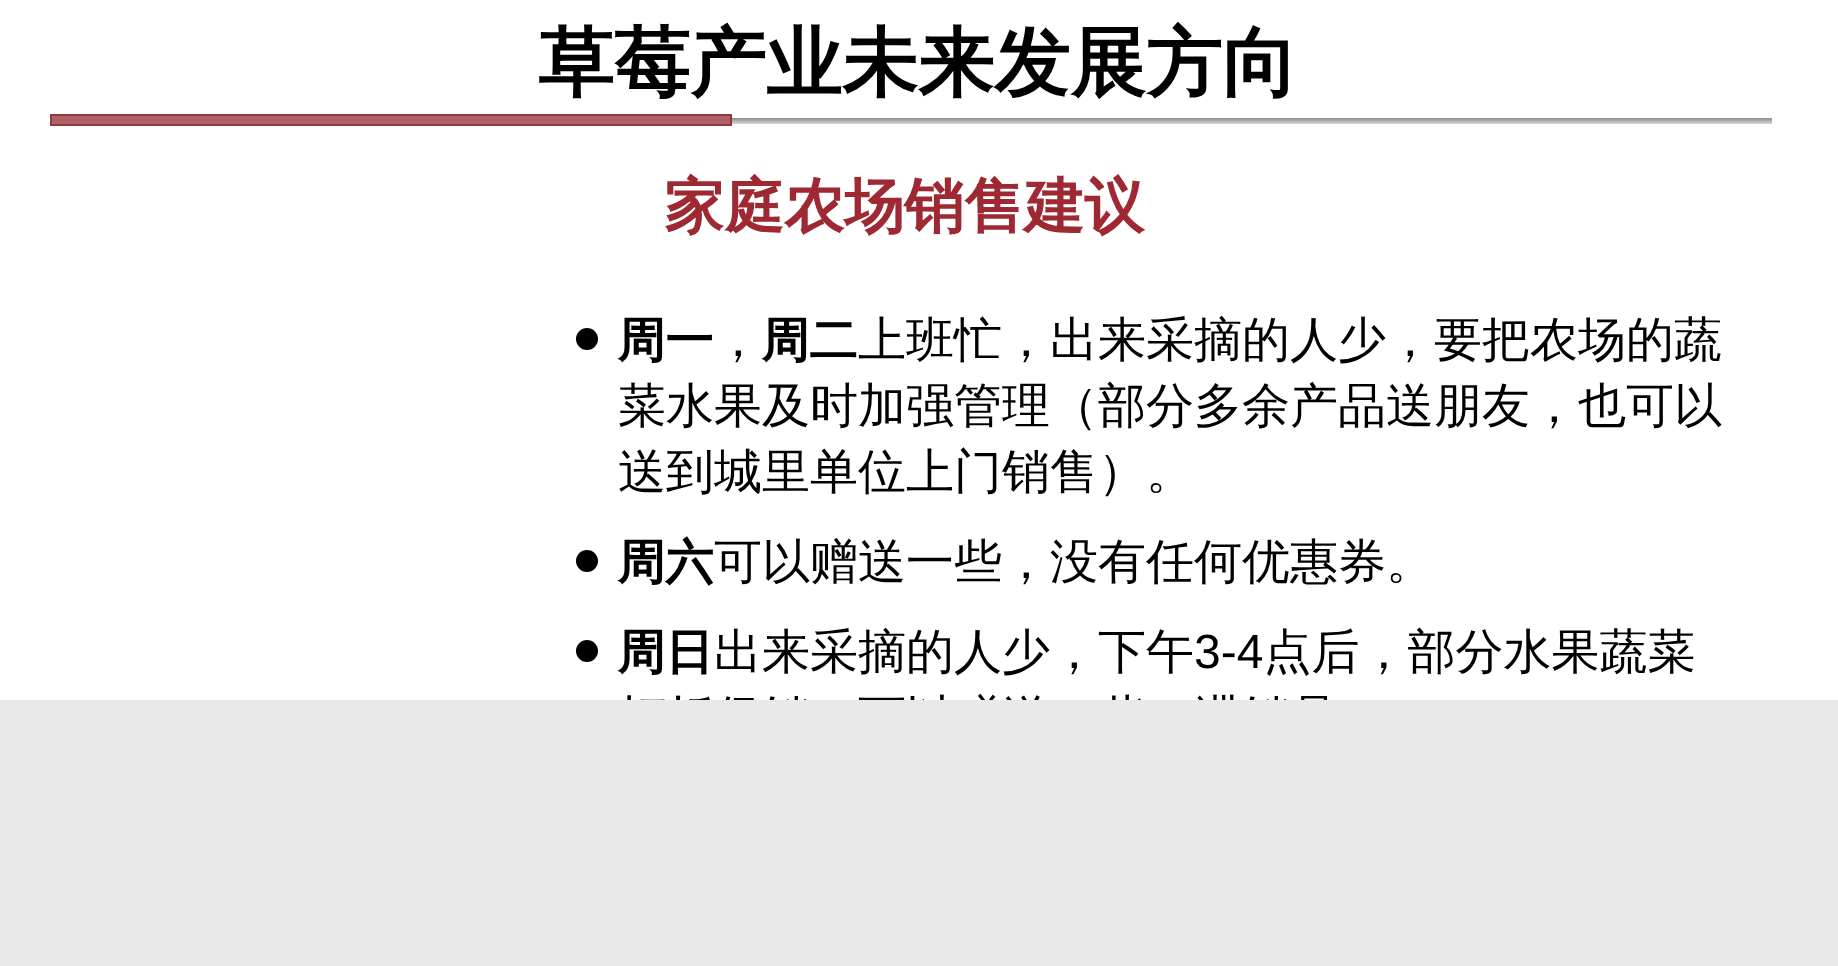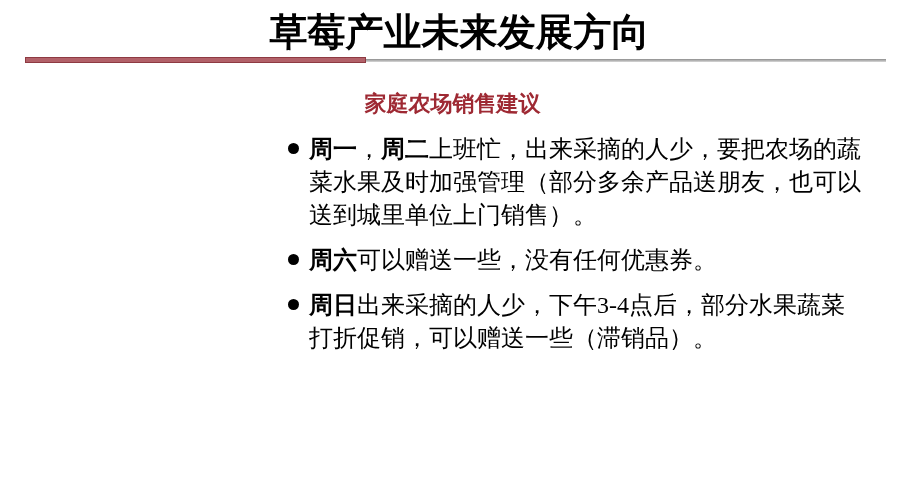--- a/index.html
+++ b/index.html
@@ -12,24 +12,23 @@
     --bg:#FFFFFF;
   }
   html,body{margin:0;padding:0;}
   body{
     font-family:"Liberation Sans","DejaVu Sans",sans-serif;
     background:#e9e9e9;
   }
   .slide{
     position:relative;
     width:919px;
-    height:483px;
+    height:350px;
     background:var(--bg);
     overflow:hidden;
-    font-family:Liberation Serif, serif;
   }
   .slide-title{
     position:absolute;
     top:9px;
     left:0;
     right:0;
     margin:0;
     text-align:center;
     font-size:38px;
     line-height:46px;
@@ -61,29 +60,29 @@
     height:3px;
     background:linear-gradient(to bottom,#8c8c8c,#d8d8d8);
   }
   .section-heading{
     position:absolute;
     top:86px;
     left:0;
     right:14px;
     margin:0;
     text-align:center;
-    font-size:22px;
+    font-size:30px;
     line-height:36px;
     font-weight:bold;
     color:var(--subtitle-color);
   }
   .bullet-list{
     position:absolute;
     left:288px;
-    top:133px;
+    top:154px;
     width:578px;
     margin:0;
     padding:0;
     list-style:none;
   }
   .bullet-list li{
     position:relative;
     padding-left:21px;
     margin:0 0 12px 0;
     font-size:24px;

